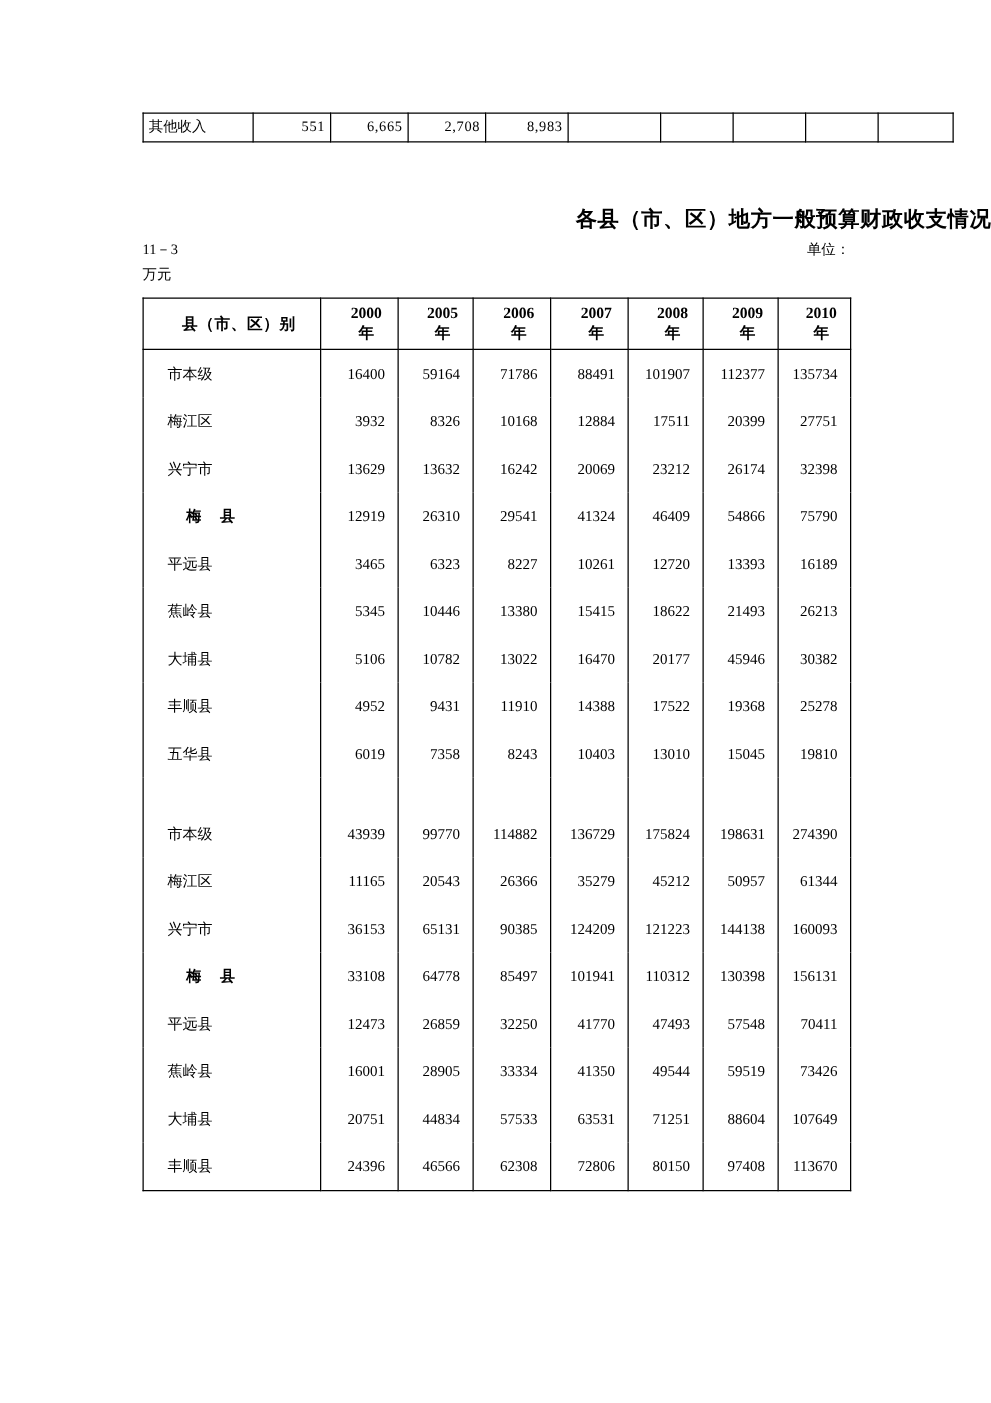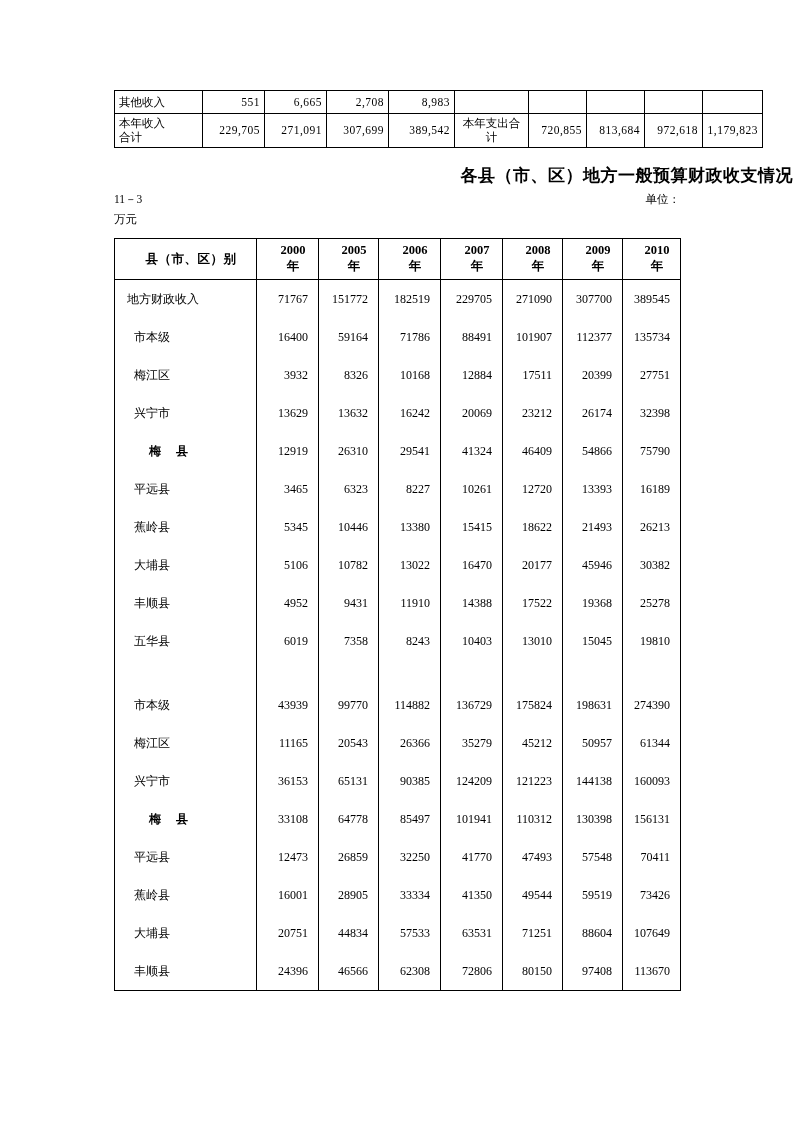--- a/index.html
+++ b/index.html
@@ -173,35 +173,20 @@
           <td class="num">551</td>
           <td class="num">6,665</td>
           <td class="num">2,708</td>
           <td class="num">8,983</td>
           <td class="lbl"></td>
           <td class="num"></td>
           <td class="num"></td>
           <td class="num"></td>
           <td class="num"></td>
         </tr>
-        <tr>
-          <td class="lbl two-line">
-            <div>本年收入</div>
-            <div>合计</div>
-          </td>
-          <td class="num">229,705</td>
-          <td class="num">271,091</td>
-          <td class="num">307,699</td>
-          <td class="num">389,542</td>
-          <td class="lbl-c">本年支出合计</td>
-          <td class="num">720,855</td>
-          <td class="num">813,684</td>
-          <td class="num">972,618</td>
-          <td class="num">1,179,823</td>
-        </tr>
       </tbody>
     </table>
   </div>
 
   <div class="doc-title">各县（市、区）地方一般预算财政收支情况</div>
 
   <div class="subhead-left">11－3</div>
   <div class="subhead-right">单位：</div>
   <div class="unit-second">万元</div>
 
@@ -224,30 +209,20 @@
           <th>2005 年</th>
           <th>2006 年</th>
           <th>2007 年</th>
           <th>2008 年</th>
           <th>2009 年</th>
           <th>2010 年</th>
         </tr>
       </thead>
       <tbody>
 
-        <tr class="section-head">
-          <td class="rowlabel">地方财政收入</td>
-          <td class="value">71767</td>
-          <td class="value">151772</td>
-          <td class="value">182519</td>
-          <td class="value">229705</td>
-          <td class="value">271090</td>
-          <td class="value">307700</td>
-          <td class="value">389545</td>
-        </tr>
         <tr>
           <td class="rowlabel indent">市本级</td>
           <td class="value">16400</td>
           <td class="value">59164</td>
           <td class="value">71786</td>
           <td class="value">88491</td>
           <td class="value">101907</td>
           <td class="value">112377</td>
           <td class="value">135734</td>
         </tr>

